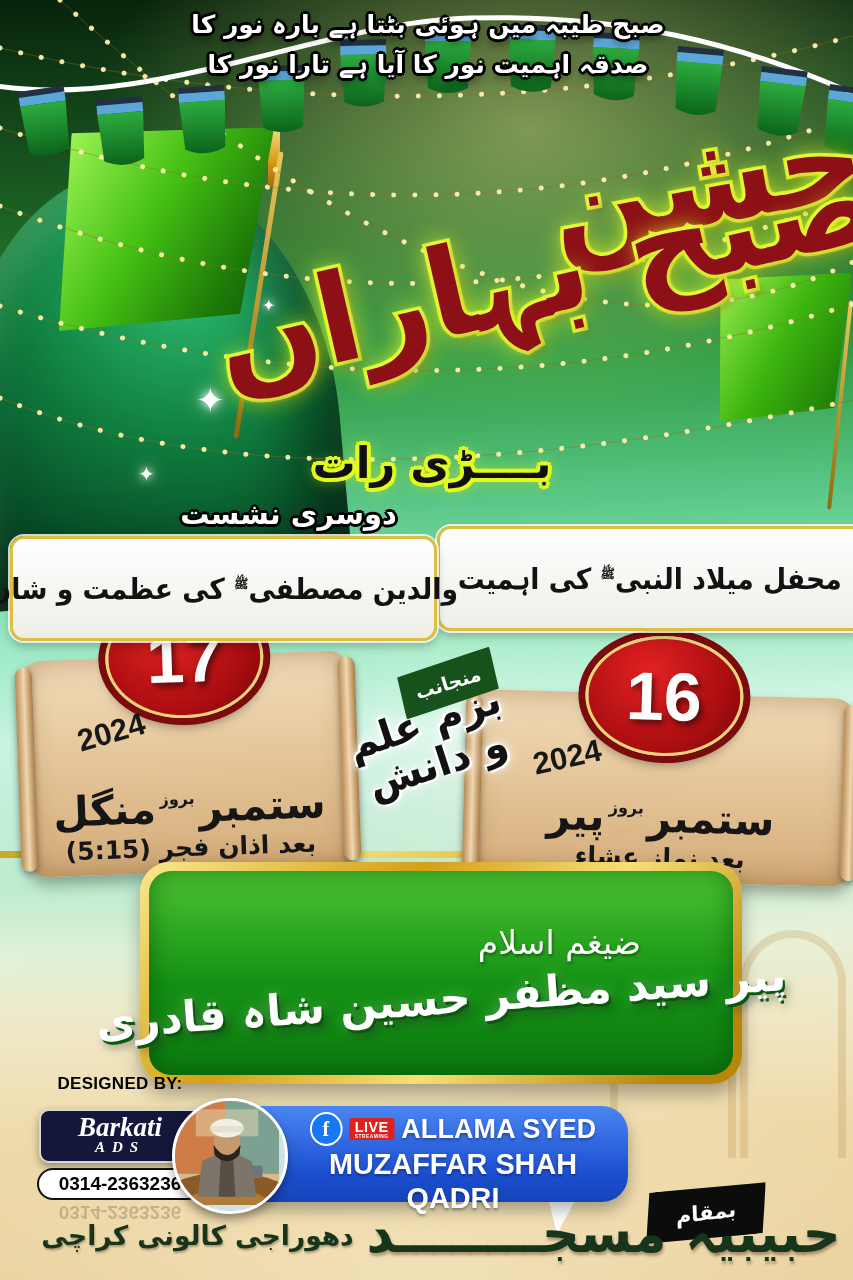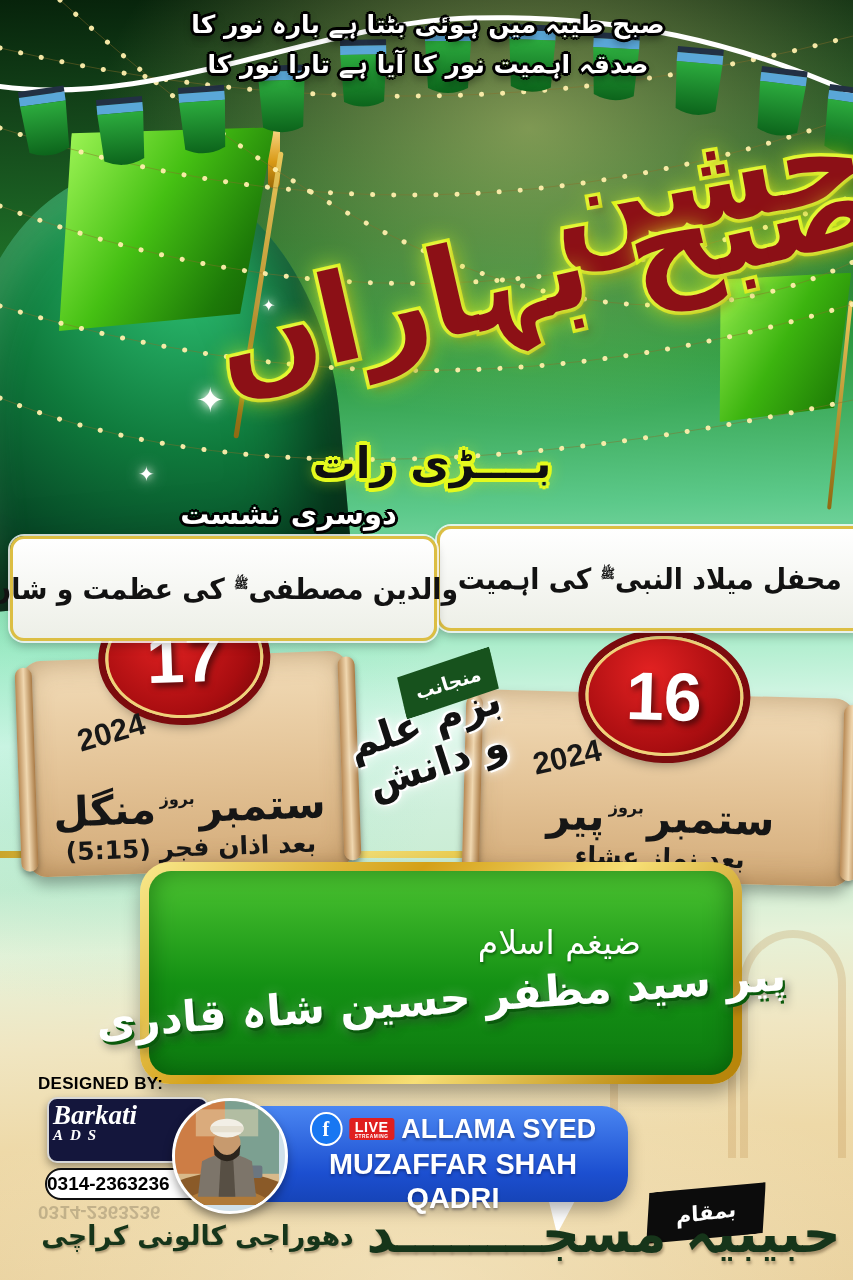--- a/index.html
+++ b/index.html
@@ -108,24 +108,24 @@
   .honor{position:absolute;right:92px;top:52px;color:#fff;font-size:33px;font-weight:400;
     text-shadow:1px 2px 3px rgba(0,60,0,.6);}
   .speaker{position:absolute;left:4px;right:4px;top:58px;bottom:6px;display:flex;align-items:center;justify-content:center;
     color:#fff;font-size:43px;font-weight:900;white-space:nowrap;transform:rotate(-4deg);
     text-shadow:2px 3px 0 #0a5a0c,4px 6px 10px rgba(0,0,0,.4),0 0 14px rgba(255,255,255,.3);}
 
   
   .arch{border:8px solid rgba(180,130,60,.22);border-bottom:none;border-radius:60px 60px 0 0;z-index:2;}
 
   
-  .designer{left:38px;top:1074px;width:180px;z-index:8;text-align:left;font-family:"Liberation Sans",sans-serif;}
+  .designer{left:30px;top:1074px;width:180px;z-index:8;text-align:center;font-family:"Liberation Sans",sans-serif;}
   .des-head{font-size:17px;font-weight:900;color:#000;letter-spacing:.3px;}
-  .des-box{margin:3px auto 0;width:150px;background:#14163c;border:2px solid #d6d6d6;border-radius:10px;
-    padding:2px 4px 17px;color:#fff;box-shadow:0 4px 8px rgba(0,0,0,.35);}
+  .des-box{margin:15px auto 0;width:150px;background:#14163c;border:2px solid #d6d6d6;border-radius:10px;
+    padding:2px 4px 5px;color:#fff;box-shadow:0 4px 8px rgba(0,0,0,.35);}
   .des-brand{font-family:"Liberation Serif",serif;font-style:italic;font-weight:700;font-size:27px;line-height:1.05;}
   .des-brand2{font-family:"Liberation Serif",serif;font-style:italic;font-weight:600;font-size:15px;letter-spacing:7px;margin-top:-2px;}
   .des-phone{margin:5px auto 0;width:166px;background:#fff;border:2px solid #101010;border-radius:16px;
     padding:3px 0;font-size:19px;font-weight:800;color:#000;box-sizing:border-box;}
   .des-reflect{margin-top:1px;font-size:19px;font-weight:800;color:#000;opacity:.18;transform:scaleY(-1);}
 
   
   .livebar{left:190px;top:1106px;width:438px;height:96px;z-index:8;border-radius:26px;
     background:linear-gradient(180deg,#4a86f2,#1c4fd0 70%,#1644b8);
     box-shadow:0 8px 16px rgba(0,0,0,.3);}

